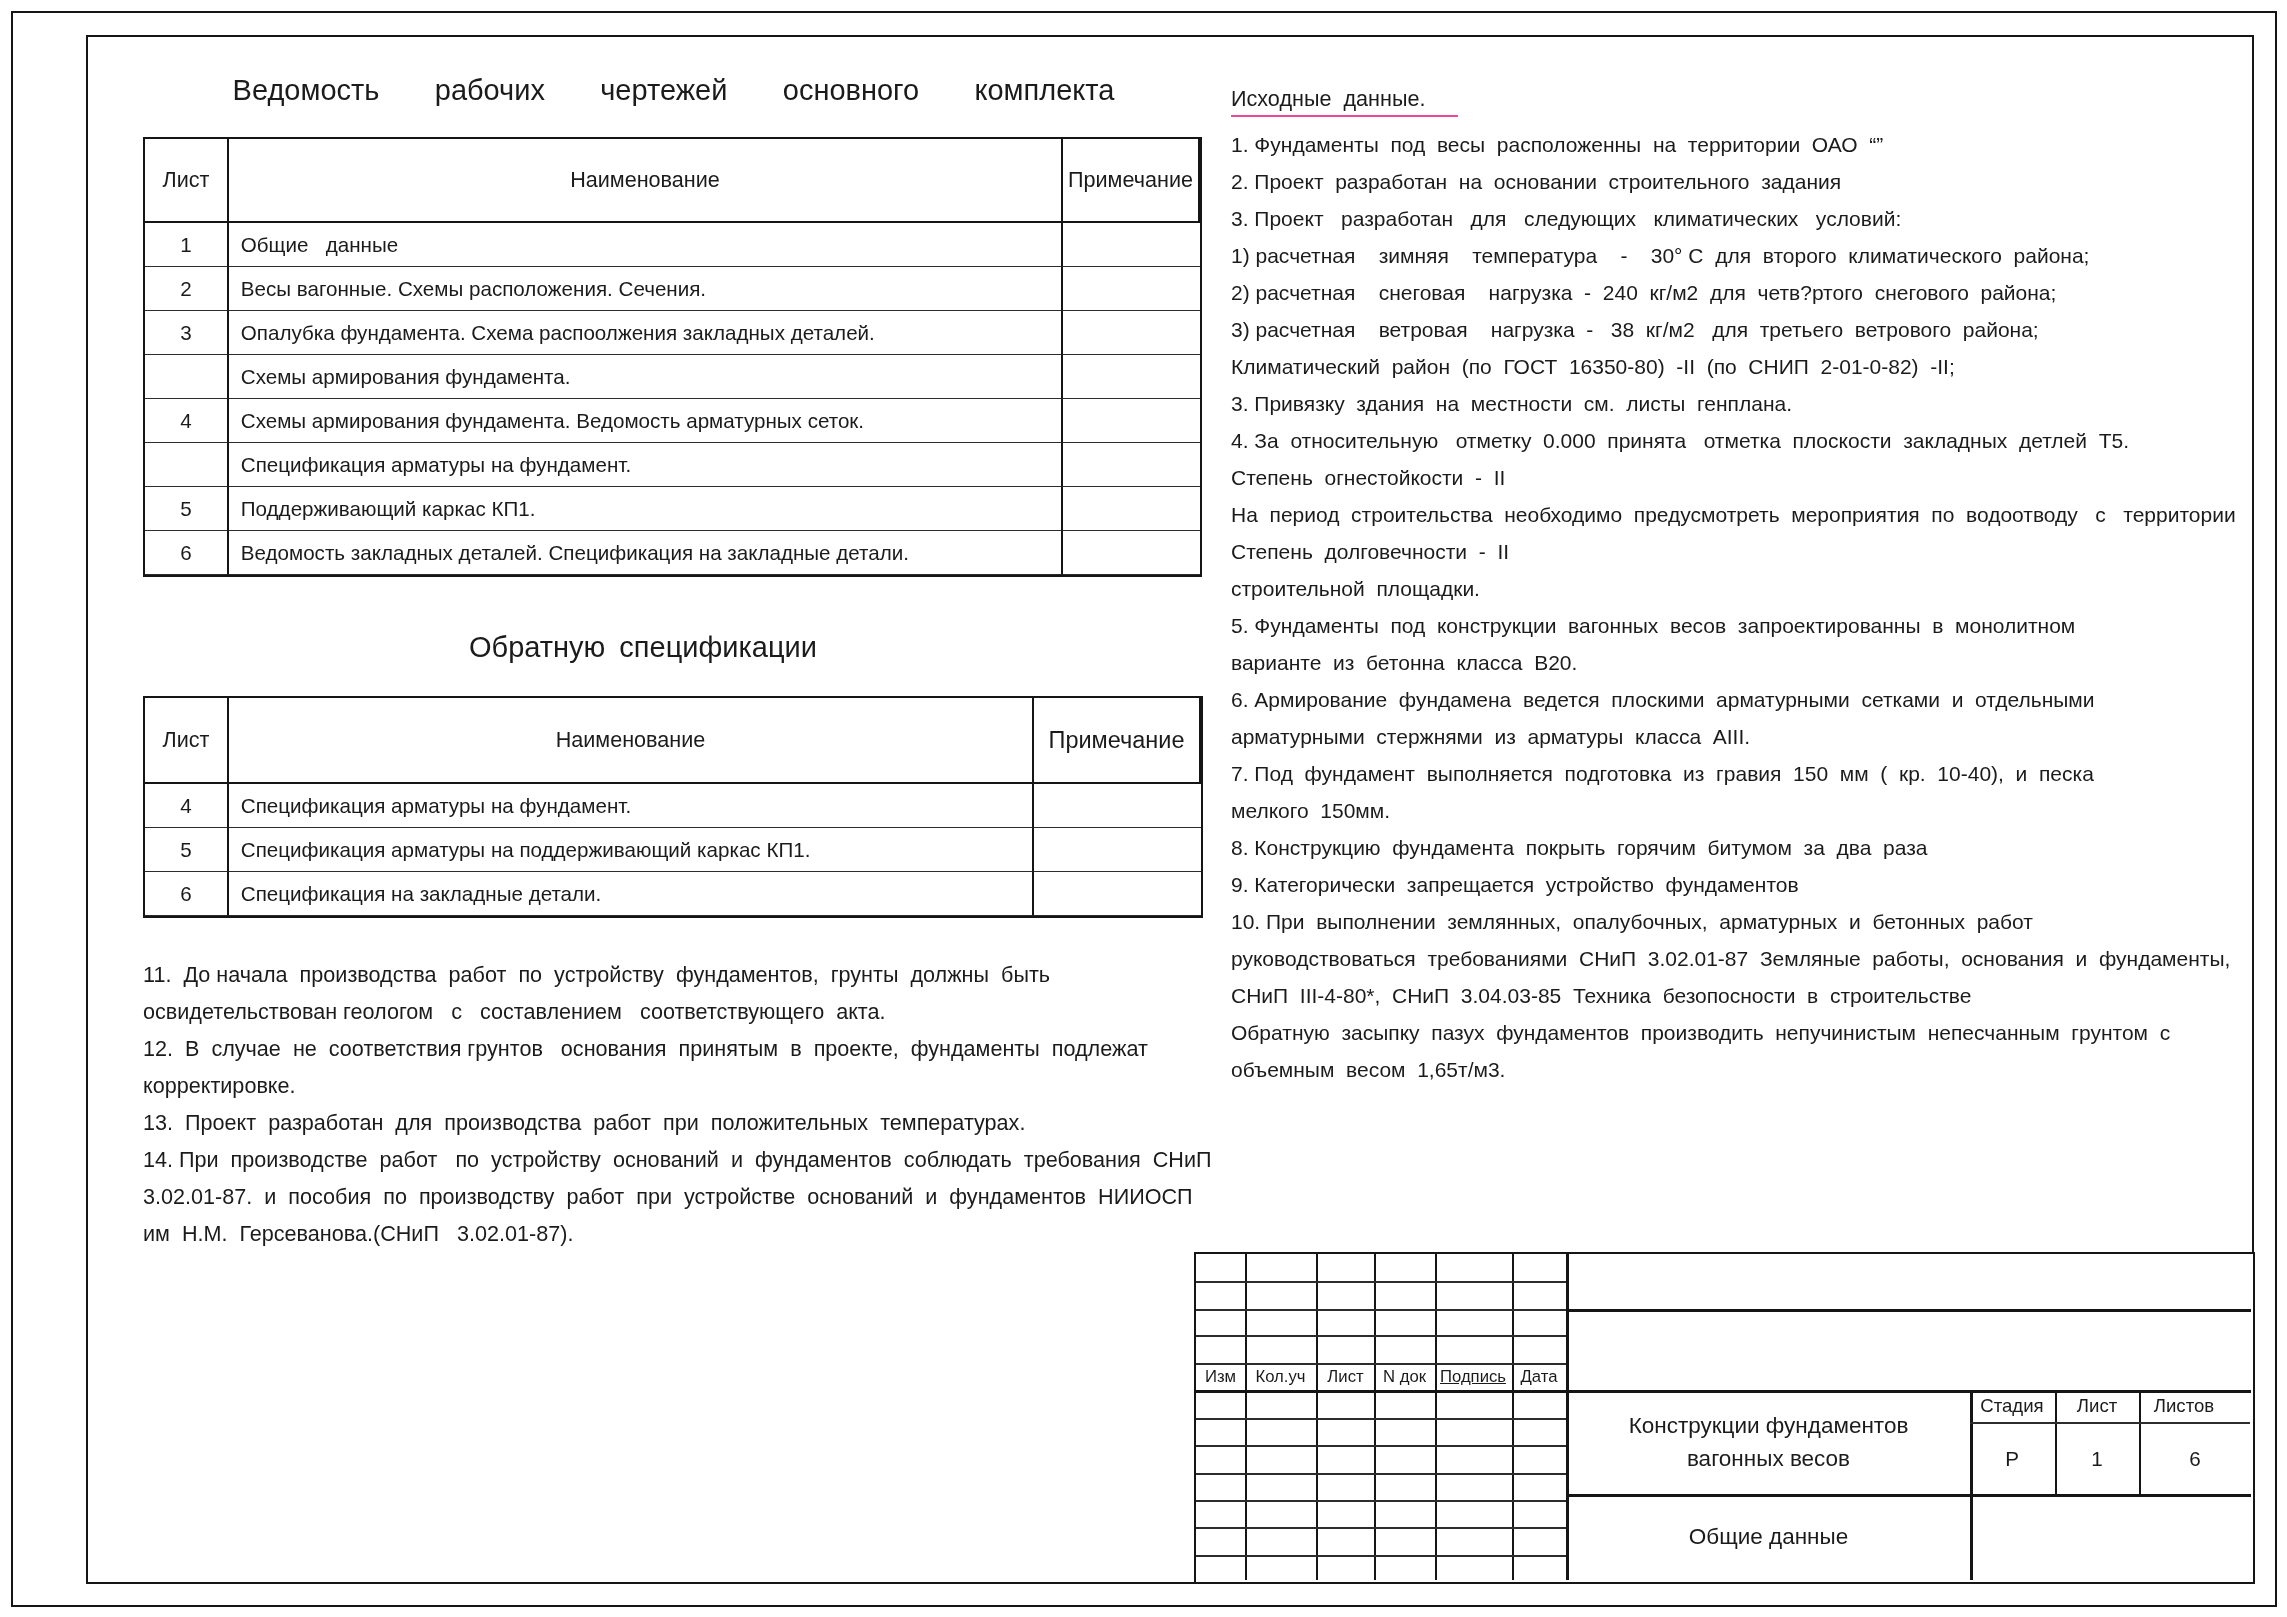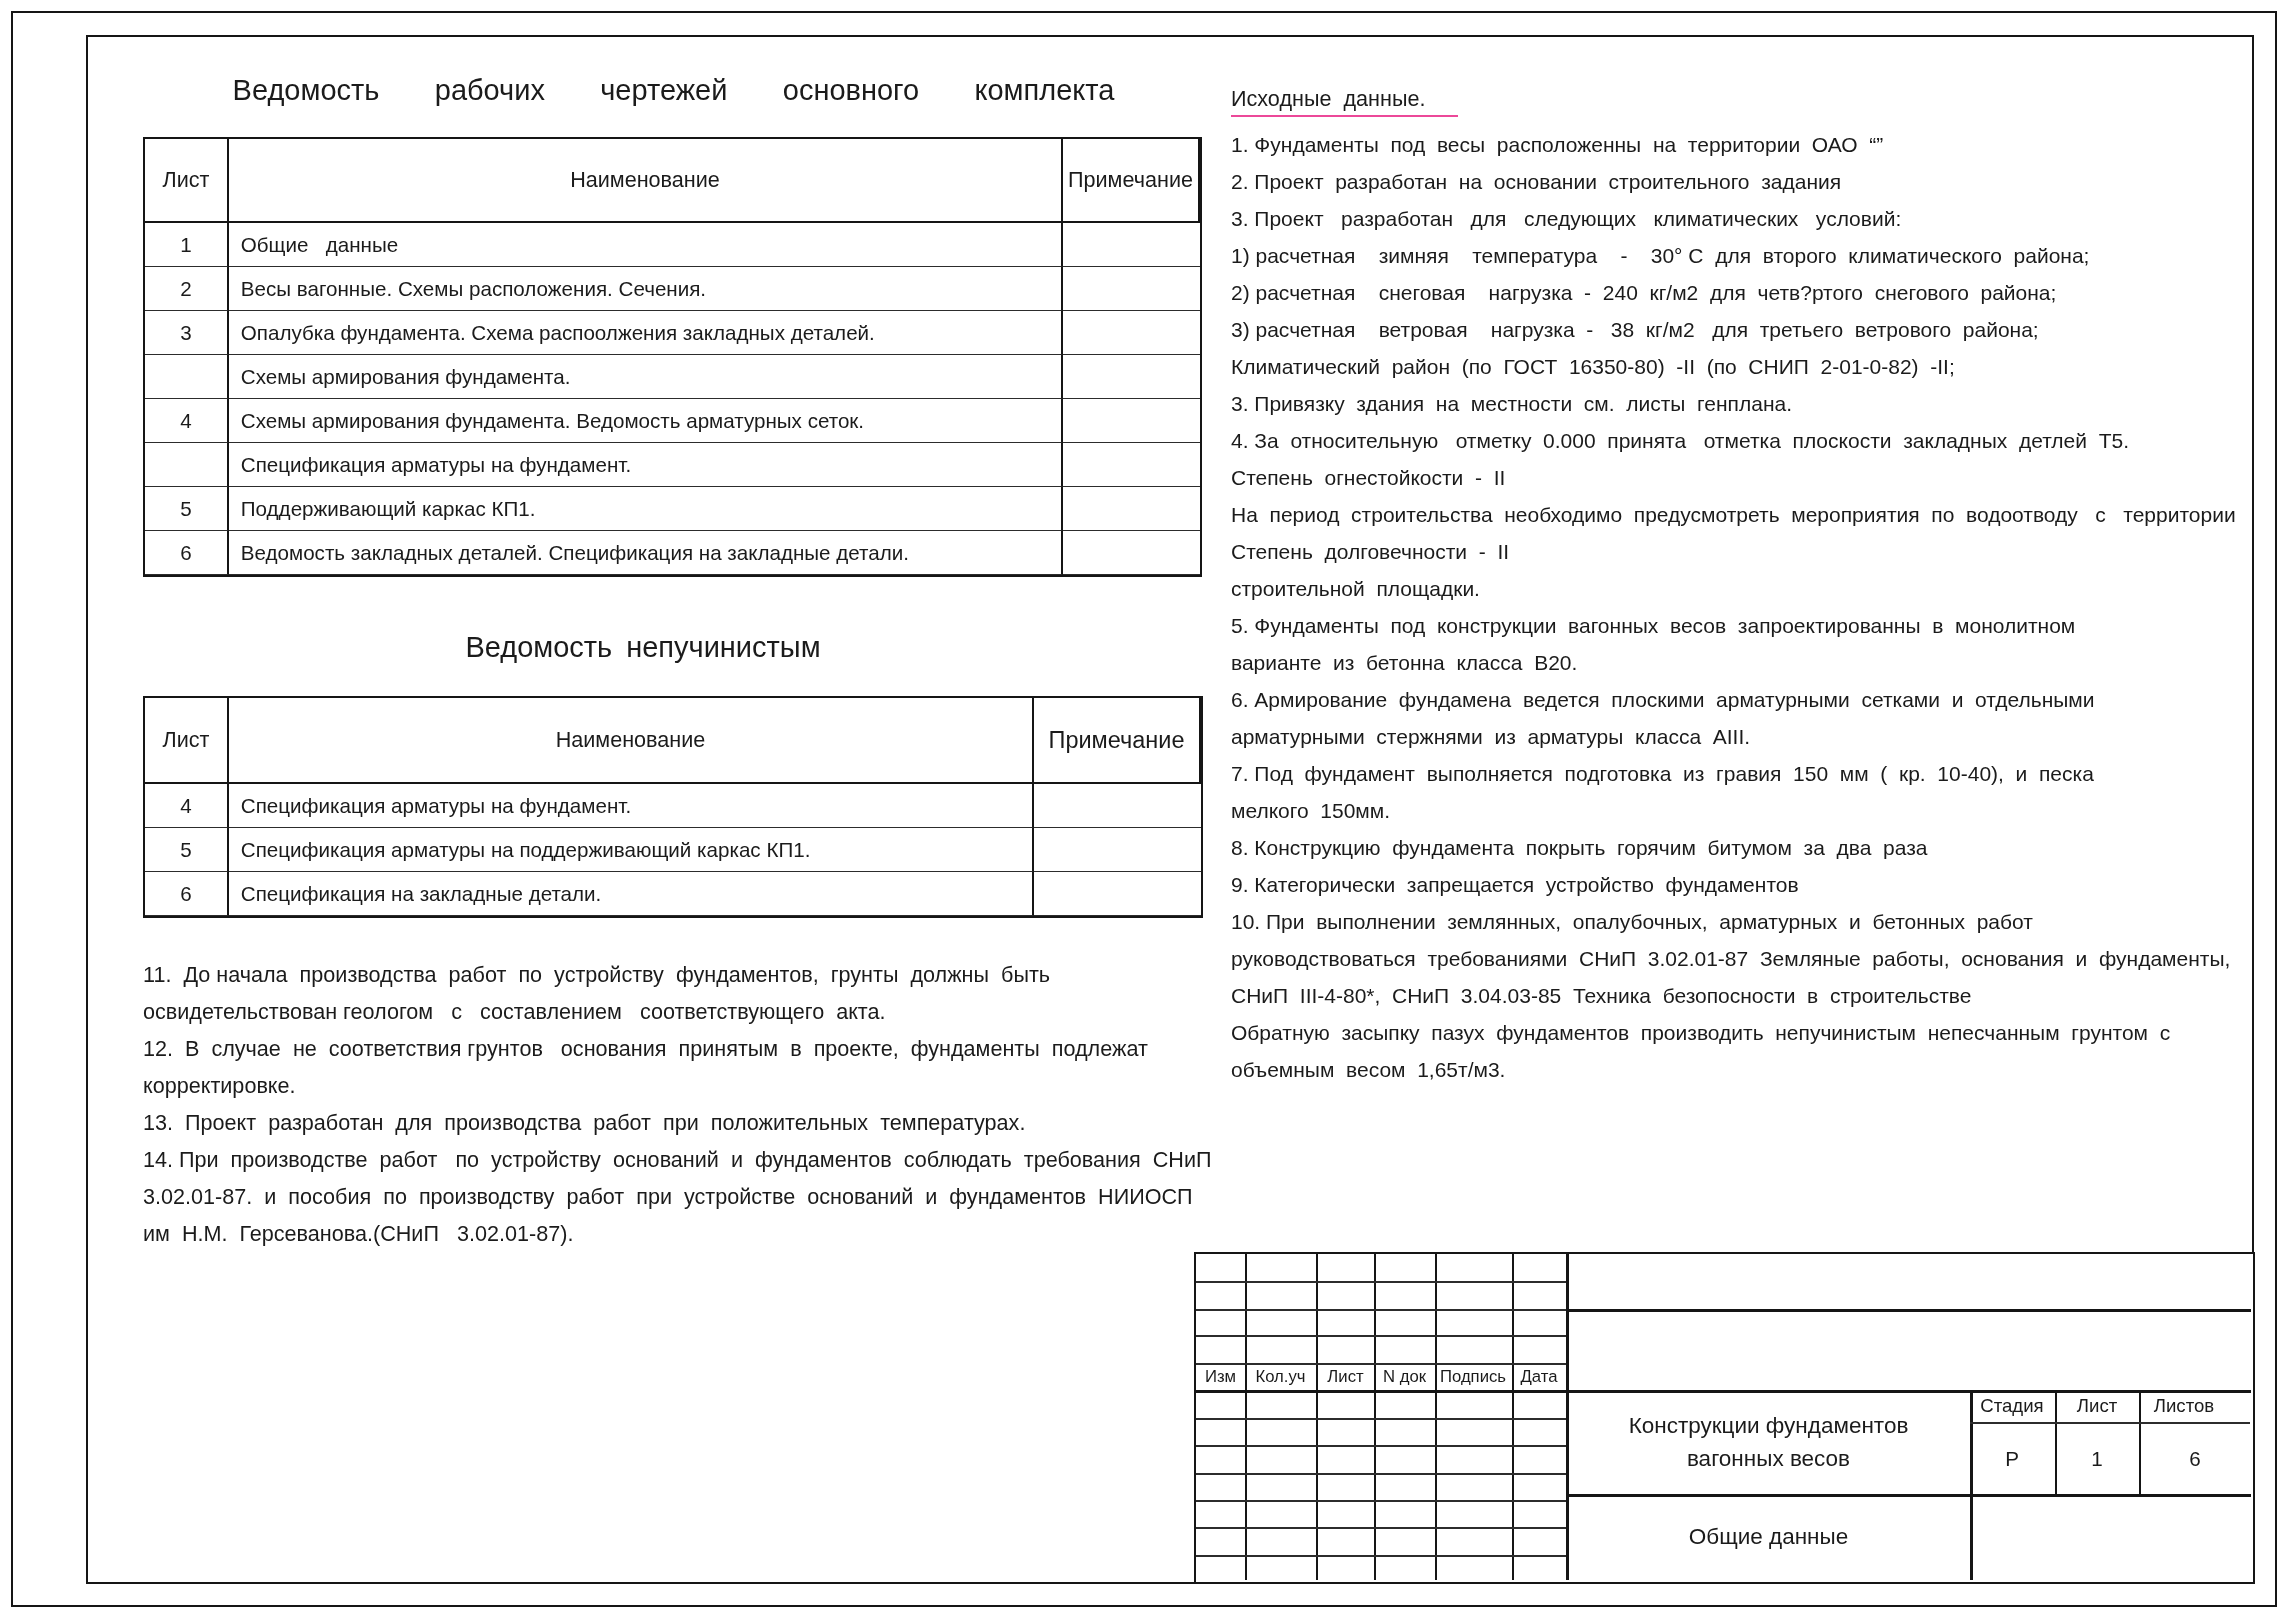--- a/index.html
+++ b/index.html
@@ -93,21 +93,21 @@
         <div class="tc num">5</div>
         <div class="tc name">Поддерживающий каркас КП1.</div>
         <div class="tc note"></div>
       </div><div class="trow">
         <div class="tc num">6</div>
         <div class="tc name">Ведомость закладных деталей. Спецификация на закладные детали.</div>
         <div class="tc note"></div>
       </div></div>
   </div>
 
-  <div class="big-title" id="title2">Ведомость непучинистым</div>
+  <div class="big-title" id="title2">Обратную спецификации</div>
   <div class="vtable" id="table2">
     <div class="hc">Лист</div>
     <div class="hc">Наименование</div>
     <div class="hc" style="font-size:23.5px">Примечание</div>
     <div style="display:contents">
       
     <div class="trow">
         <div class="tc num">4</div>
         <div class="tc name">Спецификация арматуры на фундамент.</div>
         <div class="tc note"></div>
@@ -194,21 +194,21 @@
 
     <div class="vl thick" style="left:774px; top:136px; height:190px;"></div>
     <div class="vl" style="left:859px; top:136px; height:104px;"></div>
     <div class="vl" style="left:943px; top:136px; height:104px;"></div>
     <div class="hl" style="left:774px; top:168px; width:280px;"></div>
 
     <div class="cell rev-h" style="left:0; top:109px; width:49px; height:27.4px;">Изм</div>
     <div class="cell rev-h" style="left:49px; top:109px; width:71px; height:27.4px;">Кол.уч</div>
     <div class="cell rev-h" style="left:120px; top:109px; width:59px; height:27.4px;">Лист</div>
     <div class="cell rev-h" style="left:178px; top:109px; width:61px; height:27.4px;">N док</div>
-    <div class="cell rev-h" style="left:239px; top:109px; width:76px; height:27.4px;">Подпись</div>
+    <div class="cell rev-h" style="left:239px; top:109px; width:76px; height:27.4px;text-decoration:underline;">Подпись</div>
     <div class="cell rev-h" style="left:316px; top:109px; width:54px; height:27.4px;">Дата</div>
 
     <div class="cell proj-title" style="left:370px; top:136px; width:405px; height:104px;">
       <div>Конструкции  фундаментов</div>
       <div>вагонных  весов</div>
     </div>
 
     <div class="cell stage-h" style="left:774px; top:136px; width:84px; height:31px;">Стадия</div>
     <div class="cell stage-h" style="left:859px; top:136px; width:84px; height:31px;">Лист</div>
     <div class="cell stage-h" style="left:932px; top:136px; width:112px; height:31px;">Листов</div>

